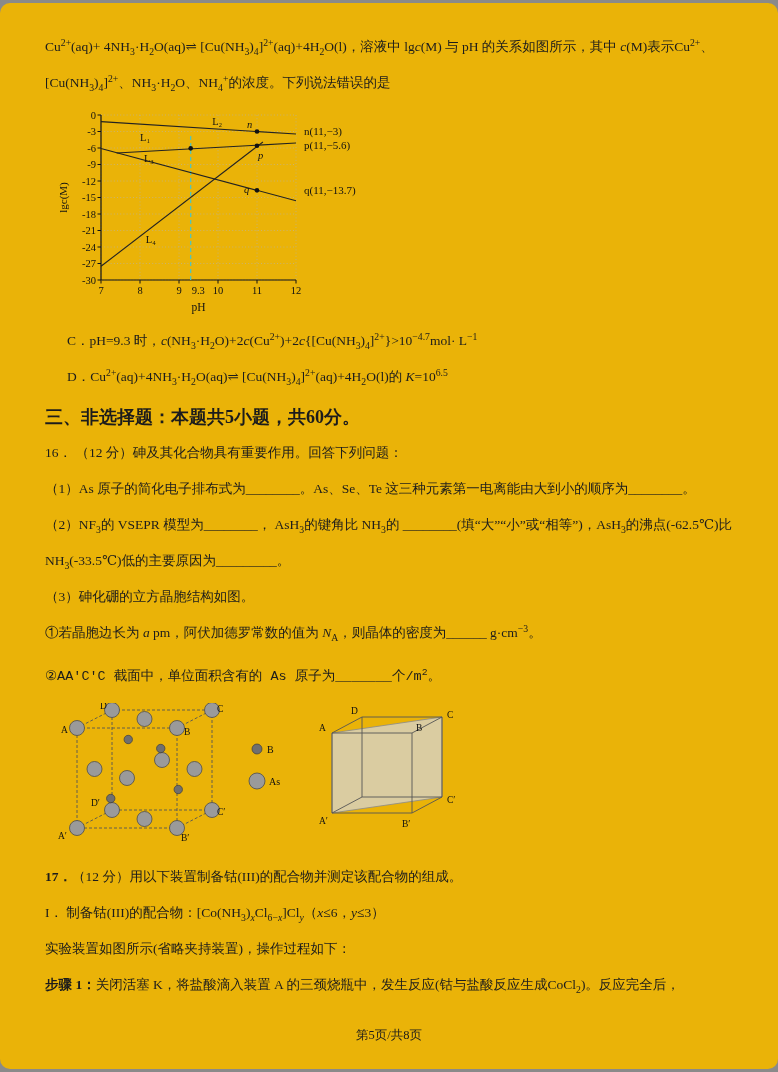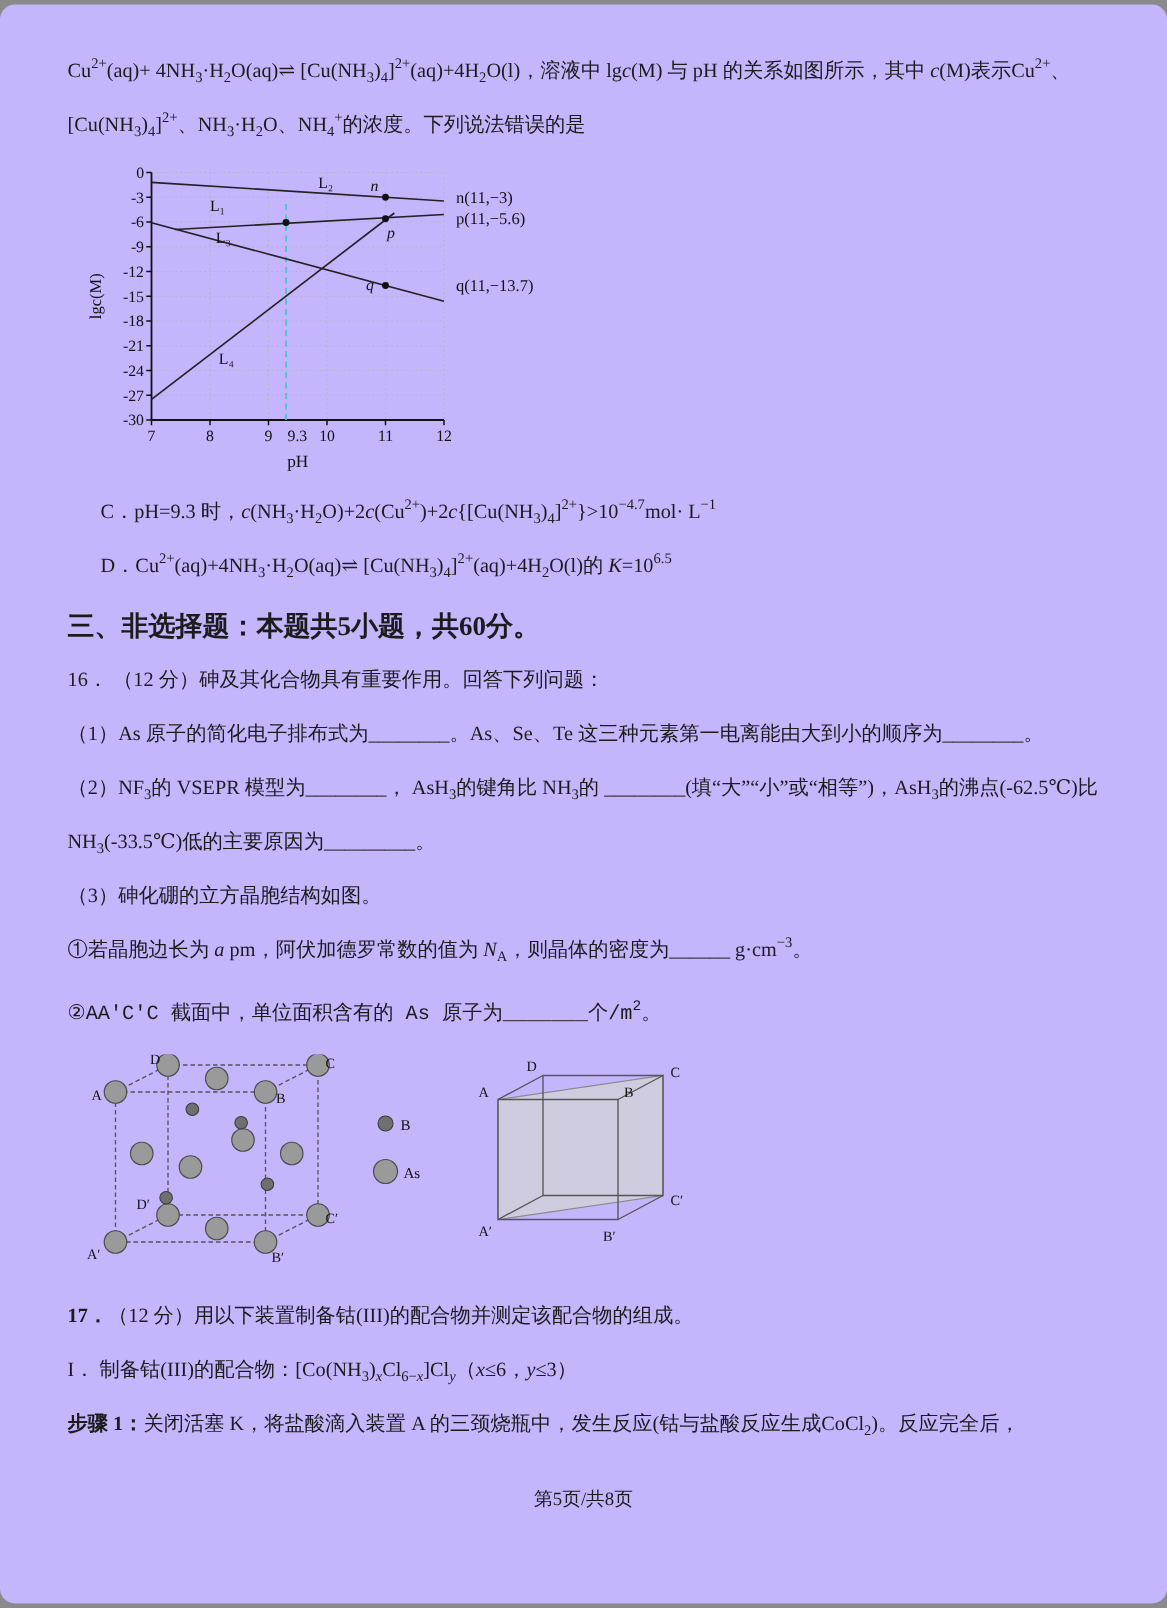--- a/index.html
+++ b/index.html
@@ -1,18 +1,18 @@
 <!DOCTYPE html>
 <html><head>
 <meta charset="utf-8">
 <style>
   html,body { margin:0; padding:0; background:#8a8a8a; }
   body { font-family:"Liberation Serif","DejaVu Serif",serif; }
   .page {
-    width:778px; height:1066px; margin:3px auto; background:#c4b5fd;
+    width:778px; height:1066px; margin:3px auto; background:#eab308;
     border-radius:10px; box-sizing:border-box; padding:26px 45px 14px 45px;
     color:#1c1c1c; font-size:13.5px; overflow:hidden; position:relative;
   }
   p { margin:0; line-height:36px; }
   sup,sub { font-size:0.72em; line-height:0; }
   .options { padding-left:22px; }
   .opt-a { display:inline-block; min-width:258px; }
   .section-header { font-weight:bold; font-size:18px; margin-top:4px; }
   .chart-wrap { margin:4px 0 2px 10px; }
   .figures-row { display:flex; align-items:flex-start; gap:18px; margin:8px 0 6px 12px; }
@@ -184,16 +184,17 @@
         <text x="130" y="15">C</text>
         <text x="2" y="121">A′</text>
         <text x="85" y="124">B′</text>
         <text x="130" y="100">C′</text>
       </g>
     </svg>
   </div>
 
   <p><b>17．</b>（12 分）用以下装置制备钴(III)的配合物并测定该配合物的组成。</p>
   <p>I． 制备钴(III)的配合物：[Co(NH<sub>3</sub>)<sub><i>x</i></sub>Cl<sub>6−<i>x</i></sub>]Cl<sub><i>y</i></sub>（<i>x</i>≤6，<i>y</i>≤3）</p>
+  <p>实验装置如图所示(省略夹持装置)，操作过程如下：</p>
   <p><b>步骤 1：</b>关闭活塞 K，将盐酸滴入装置 A 的三颈烧瓶中，发生反应(钴与盐酸反应生成CoCl<sub>2</sub>)。反应完全后，</p>
 
   <p class="footer">第5页/共8页</p>
 </div>
 
 </body></html>

